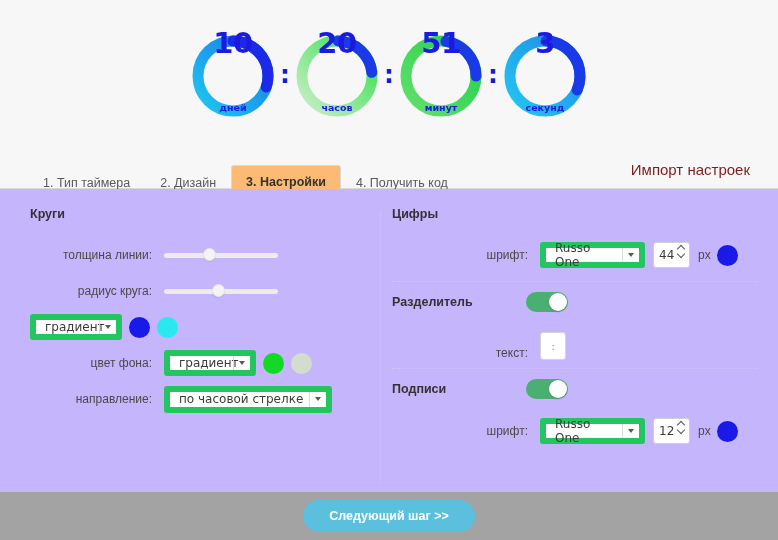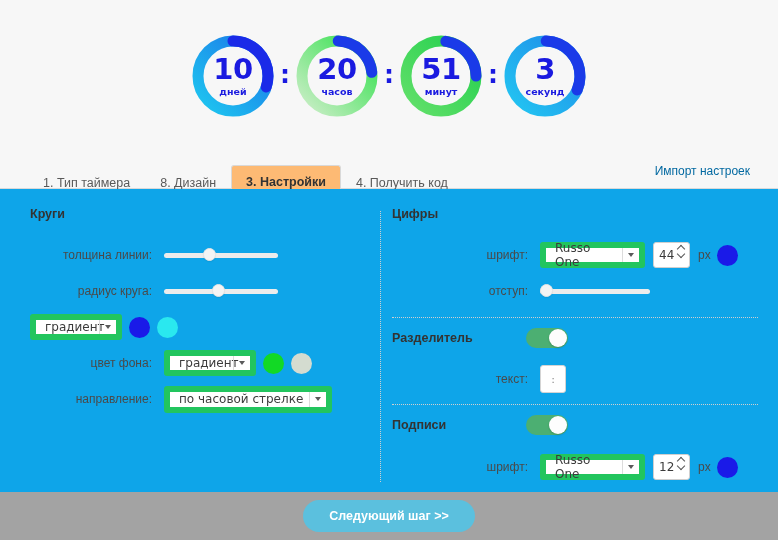--- a/index.html
+++ b/index.html
@@ -31,22 +31,23 @@
     position: relative;
     width: 90px; height: 95px;
     display: flex; align-items: center; justify-content: center;
   }
   .ring-wrap { position: relative; width: 88px; height: 88px; }
   .ring-wrap svg { display:block; }
   .unit-center {
     position: absolute;
     top: 0; left: 0; right: 0; bottom: 0;
     display: flex; flex-direction: column;
-    align-items: center; justify-content: center;
+    align-items: center; justify-content: flex-start;
     pointer-events: none;
+    gap: 42px;
   }
   .unit-value {
     font-family: "DejaVu Sans", sans-serif;
     font-weight: 700;
     font-size: 29px;
     line-height: 29px;
     color: #1a1ae0;
     letter-spacing: -0.5px;
   }
   .unit-label {
@@ -93,29 +94,29 @@
     border: 1px solid #d9d9d9;
     border-bottom: 1px solid #ffffff;
     border-radius: 3px 3px 0 0;
     color: #333;
     font-weight: 700;
   }
   #import-link {
     margin-left: auto;
     margin-right: 20px;
     padding: 9px 8px 10px 8px;
-    font-size: 12px;
-    color: #0369a1;
+    font-size: 15px;
+    color: #7f1d1d;
     cursor: pointer;
     white-space: nowrap;
   }
 
   
   #settings {
-    background: #0ea5e9;
+    background: #c4b5fd;
     height: 303px;
     position: relative;
     display: flex;
     padding-top: 18px;
   }
   .col { position: relative; }
   .col-left  { width: 380px; padding-left: 30px; }
   .col-right { width: 398px; padding-left: 12px; }
   .col-right:before {
     content:"";
@@ -375,21 +376,21 @@
         <div class="unit-value">3</div>
         <div class="unit-label">секунд</div>
       </div>
     </div>
 
   </div>
 </div>
 
 <div id="tabbar">
   <div class="tab">1. Тип таймера</div>
-  <div class="tab">8. Дизайн</div>
+  <div class="tab">2. Дизайн</div>
   <div class="tab active">3. Настройки</div>
   <div class="tab">4. Получить код</div>
   <div id="import-link">Импорт настроек</div>
 </div>
 
 <div id="settings">
 
   <div class="col col-left">
     <div class="section-title">Круги</div>
 
@@ -470,40 +471,31 @@
           <span class="arrows">
             <span class="chev up"></span>
             <span class="chev down"></span>
           </span>
         </div>
         <span class="px-label">px</span>
         <span class="dot" style="background:#1a1ae8; margin-left:6px;"></span>
       </div>
     </div>
 
-    <div class="row">
-      <div class="row-label ind-r">отступ:</div>
-      <div class="ctrl">
-        <div class="slider" style="width:110px;">
-          <div class="track" style="width:110px;"></div>
-          <div class="knob" style="left:0%;"></div>
-        </div>
-      </div>
-    </div>
 
     <div class="hr-dotted"></div>
 
     <div class="section-title with-toggle">
       <span class="ttl">Разделитель</span>
       <span class="toggle">
           <span class="nub"></span>
         </span>
     </div>
 
-    <div class="row" style="height:34px;">
+    <div class="row" style="height:34px;align-items:flex-end;">
       <div class="row-label ind-r">текст:</div>
       <div class="ctrl">
         <div class="textinput">:</div>
       </div>
     </div>
 
     <div class="hr-dotted"></div>
 
     <div class="section-title with-toggle">
       <span class="ttl">Подписи</span>

